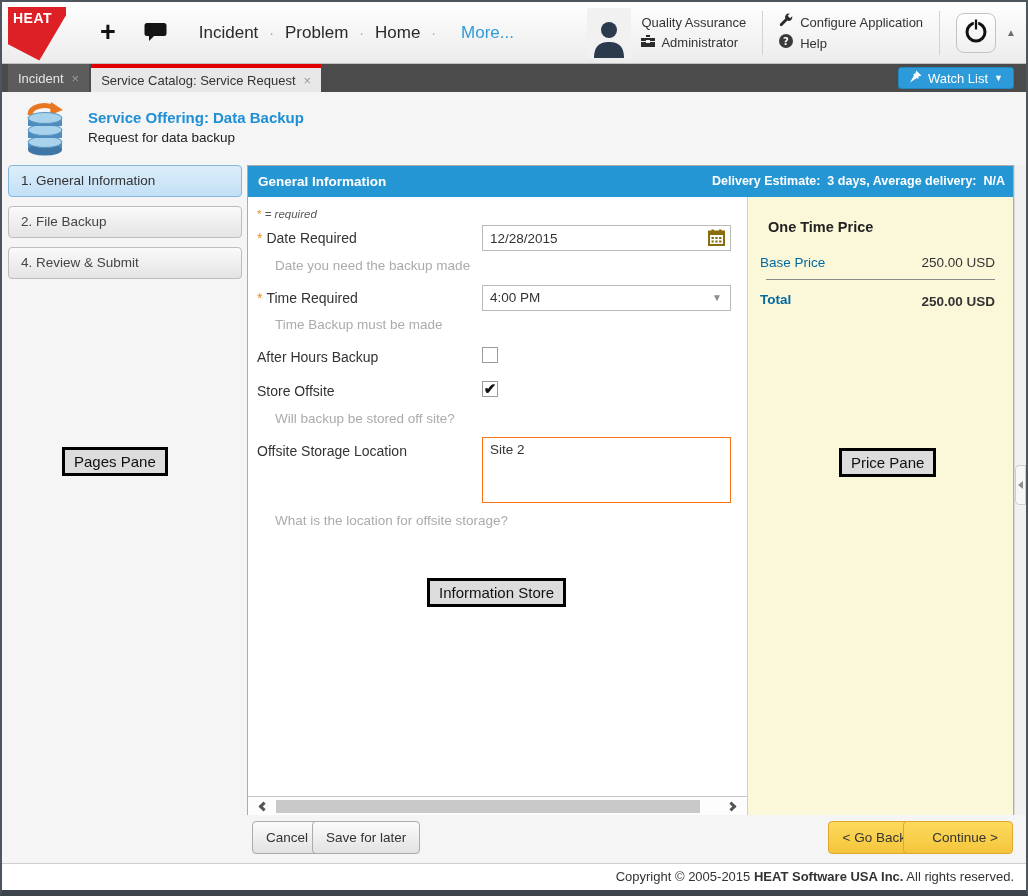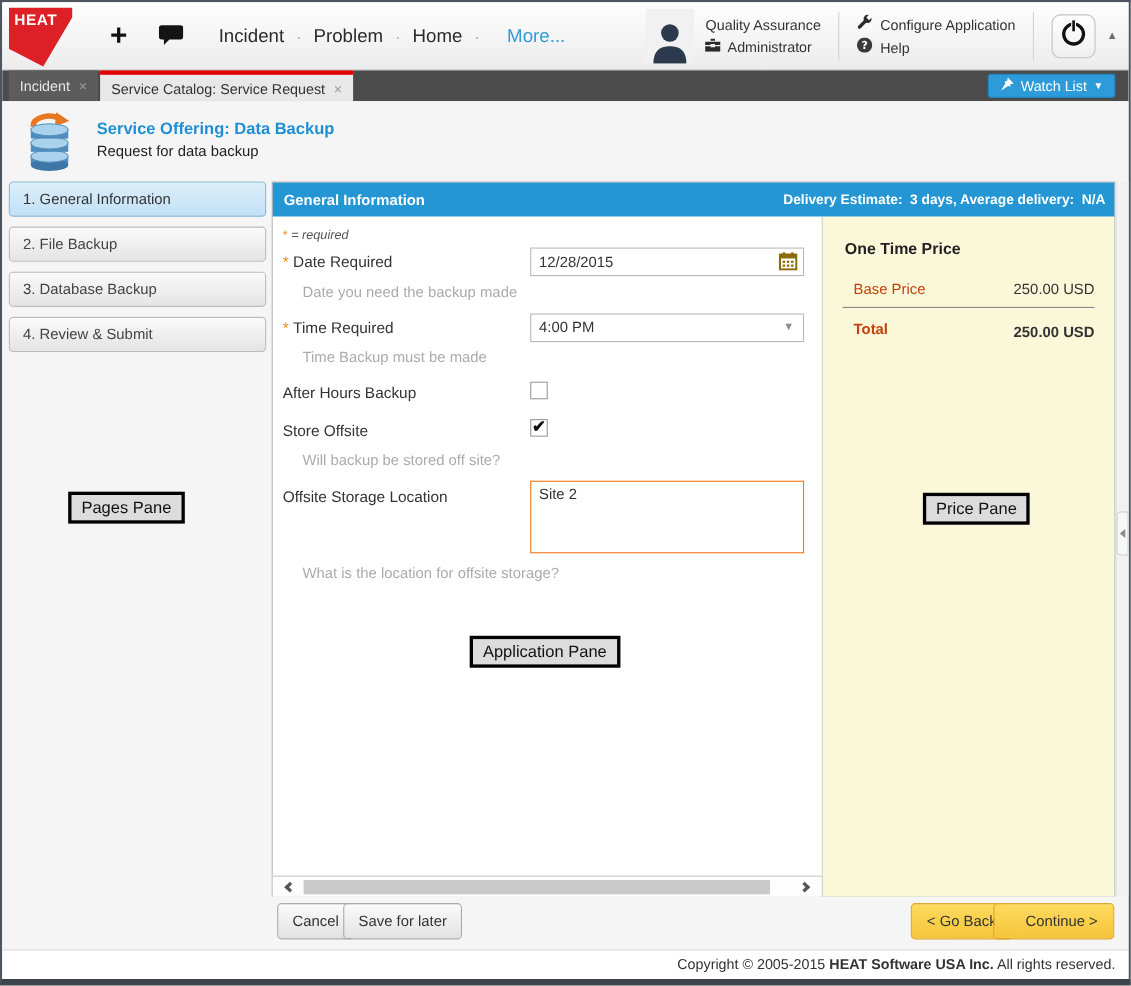--- a/index.html
+++ b/index.html
@@ -116,21 +116,21 @@
 
   
   .h-scroll { position:absolute; left:0; bottom:0; width:100%; height:19px; border-top:1px solid #C6C6C6; background:#FDFDFD; }
   .chev { position:absolute; top:6px; width:7px; height:7px; border-left:3px solid #555; border-bottom:3px solid #555; }
   .chev-l { left:12px; transform:rotate(45deg); }
   .chev-r { right:12px; transform:rotate(225deg); }
   .h-thumb { position:absolute; left:28px; top:3px; width:424px; height:13px; background:#C9C9C9; }
 
   
   .pp-title { position:absolute; left:20px; top:22px; font-size:14.5px; font-weight:bold; color:#222; }
-  .pp-label { position:absolute; left:28px; font-size:13.5px; color:#c2410c; }
+  .pp-label { position:absolute; left:12px; font-size:13.5px; color:#0369a1; }
   .pp-value { position:absolute; right:18px; font-size:13.5px; color:#333; }
   .pp-div { position:absolute; left:18px; right:18px; top:82px; border-top:1px solid #8A8A8A; }
   .pp-bold { font-weight:bold; }
 
   
   .btn-gray {
     position:absolute; top:729px; height:33px; padding:0 13px;
     background:linear-gradient(#FBFBFB,#E2E2E2); border:1px solid #ABABAB; border-radius:4px;
     font-family:"Liberation Sans", sans-serif; font-size:13.5px; color:#333;
   }
@@ -259,21 +259,20 @@
           <ellipse cx="27" cy="18" rx="17" ry="5.5" fill="#A9D3EC" stroke="#5A94BD"></ellipse>
         </g>
       </svg>
     </div>
     <div class="page-title">Service Offering: Data Backup</div>
     <div class="page-subtitle">Request for data backup</div>
 
     <div class="pages-pane">
       <div class="page-item active">1. General Information</div>
       <div class="page-item">2. File Backup</div>
-      <div class="page-item">3. Database Backup</div>
       <div class="page-item">4. Review &amp; Submit</div>
     </div>
     <div class="annot" style="left:60px; top:355px;">Pages Pane</div>
 
     <div class="main-box">
       <div class="blue-header">
         <div class="left">General Information</div>
         <div class="right">Delivery Estimate:  3 days, Average delivery:  N/A</div>
       </div>
       <div class="main-body">
@@ -321,21 +320,21 @@
           <div class="f-label" style="left:9px; top:186px;">Store Offsite</div>
           <div class="checkbox" style="left:234px; top:184px;">
             <span>✔</span>
           </div>
           <div class="f-help" style="left:27px; top:214px;">Will backup be stored off site?</div>
 
           <div class="f-label" style="left:9px; top:246px;">Offsite Storage Location</div>
           <textarea class="t-area" style="left: 234px; top: 240px;">Site 2</textarea>
           <div class="f-help" style="left:27px; top:316px;">What is the location for offsite storage?</div>
 
-          <div class="annot" style="left:179px; top:381px;">Application Pane</div>
+          <div class="annot" style="left:179px; top:381px;">Information Store</div>
 
           <div class="h-scroll">
             <span class="chev chev-l"></span>
             <div class="h-thumb"></div>
             <span class="chev chev-r"></span>
           </div>
         </div>
 
         <div class="price-pane">
           <div class="pp-title">One Time Price</div>

